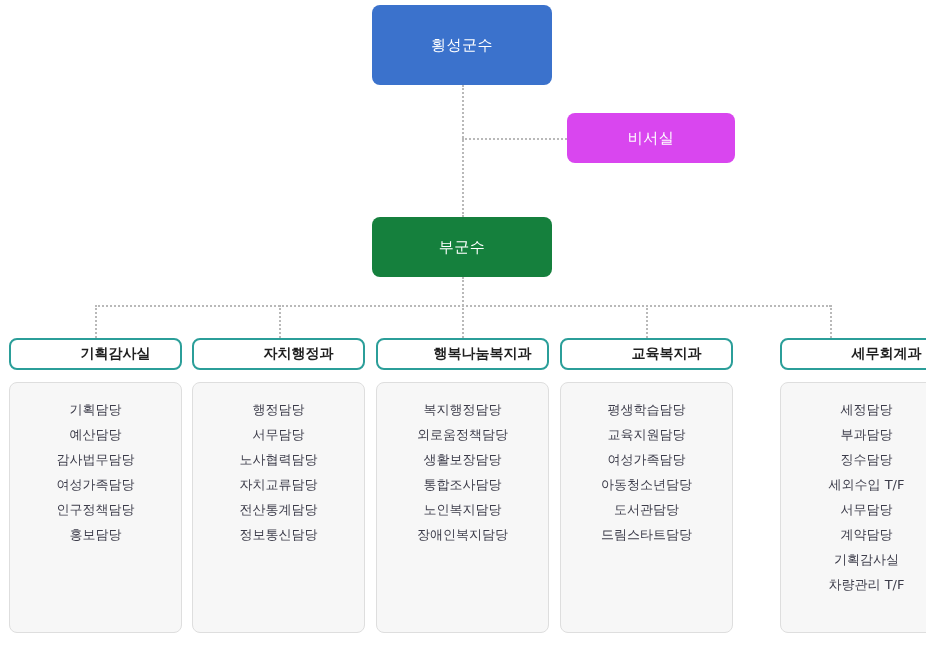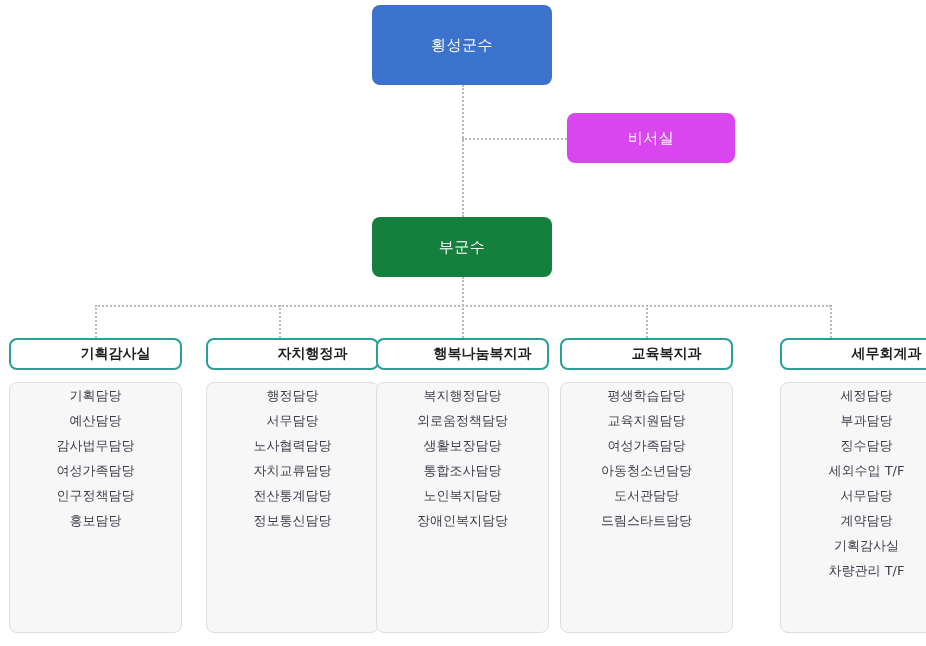--- a/index.html
+++ b/index.html
@@ -95,20 +95,21 @@
     box-sizing: border-box;
     padding-left: 40px;
   }
   .col-body {
     margin-top: 12px;
     height: 251px;
     background: #f7f7f7;
     border: 1px solid #dedede;
     border-radius: 8px;
     box-sizing: border-box;
+    padding-top: 14px;
     display: flex;
     flex-direction: column;
     align-items: center;
   }
   .col-item {
     font-size: 13px;
     color: #3c3c4a;
     line-height: 25px;
     white-space: nowrap;
   }
@@ -140,21 +141,21 @@
     <div class="col-body">
       <div class="col-item">기획담당</div>
       <div class="col-item">예산담당</div>
       <div class="col-item">감사법무담당</div>
       <div class="col-item">여성가족담당</div>
       <div class="col-item">인구정책담당</div>
       <div class="col-item">홍보담당</div>
     </div>
   </div>
 
-  <div class="col" style="left:206px;border-radius:31px;">
+  <div class="col" style="left:192px;border-radius:31px;">
     <div class="col-head">자치행정과</div>
     <div class="col-body">
       <div class="col-item">행정담당</div>
       <div class="col-item">서무담당</div>
       <div class="col-item">노사협력담당</div>
       <div class="col-item">자치교류담당</div>
       <div class="col-item">전산통계담당</div>
       <div class="col-item">정보통신담당</div>
     </div>
   </div>

